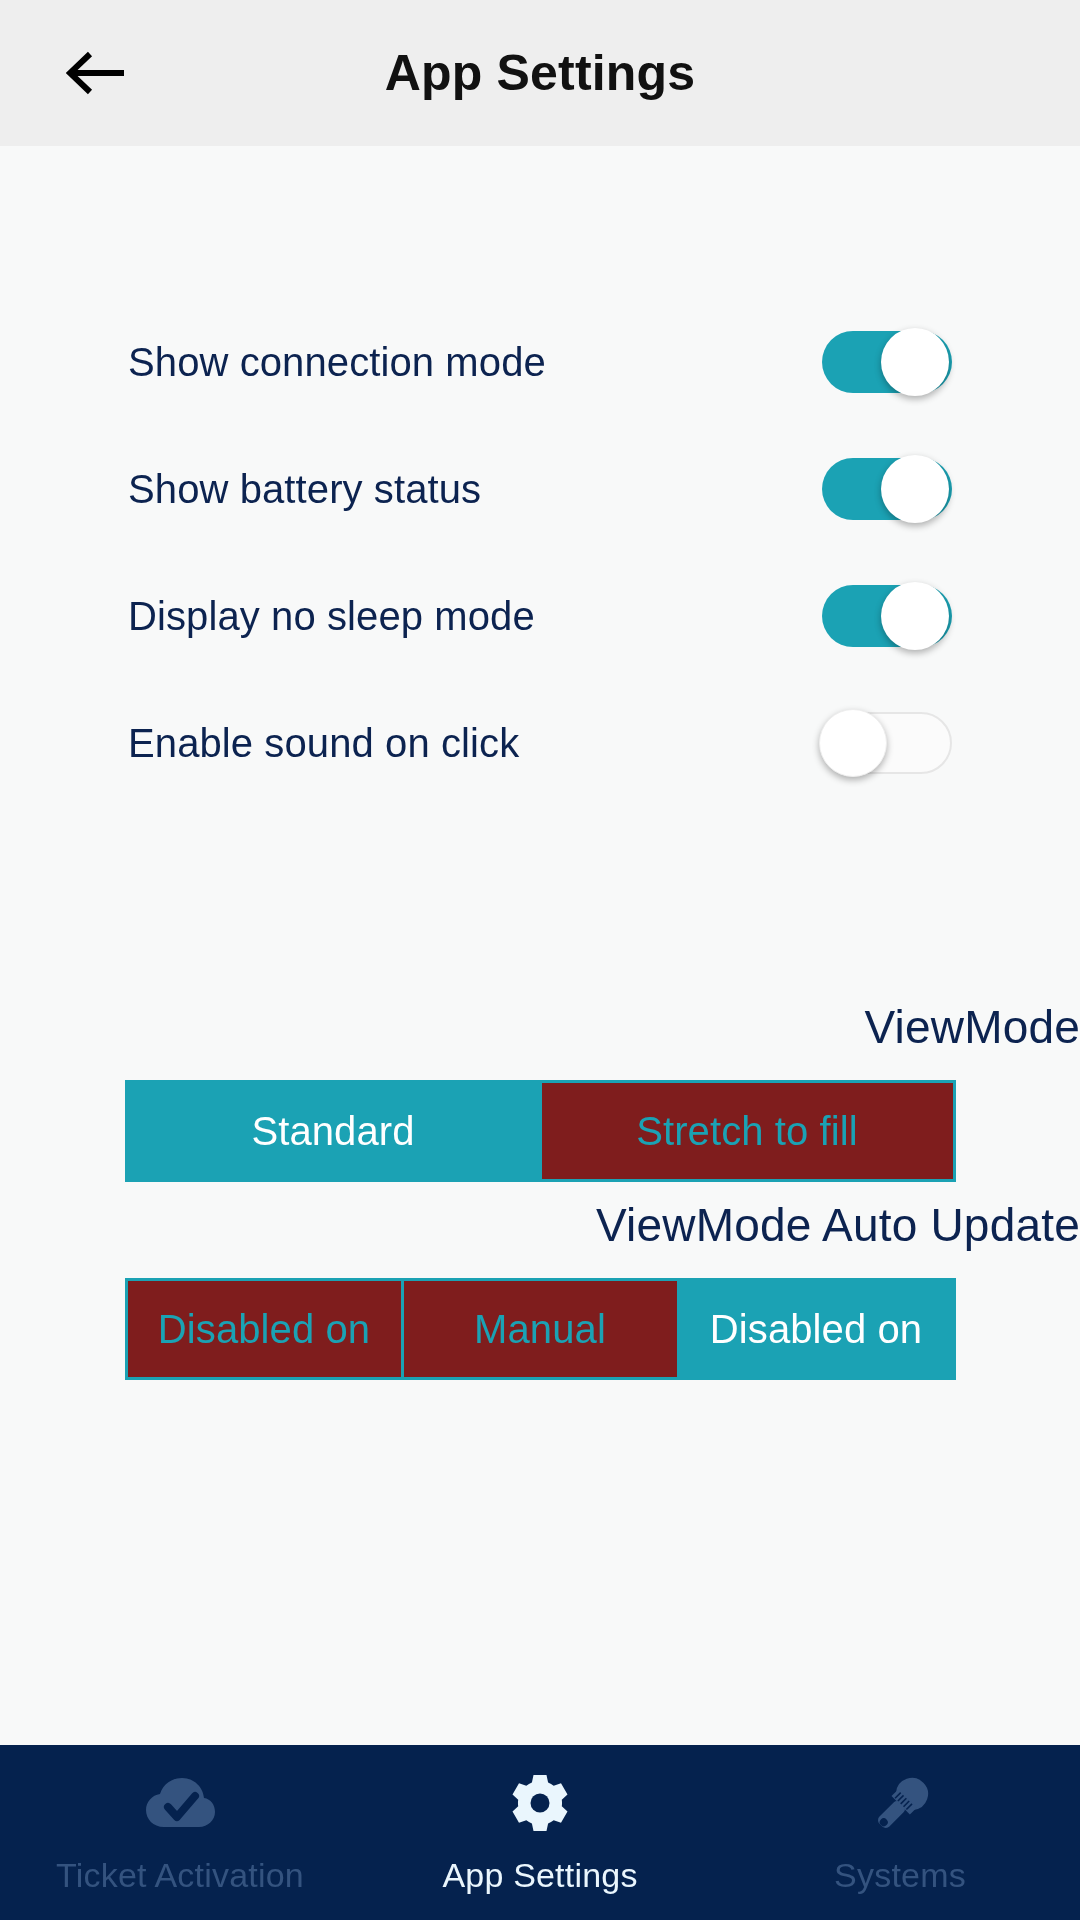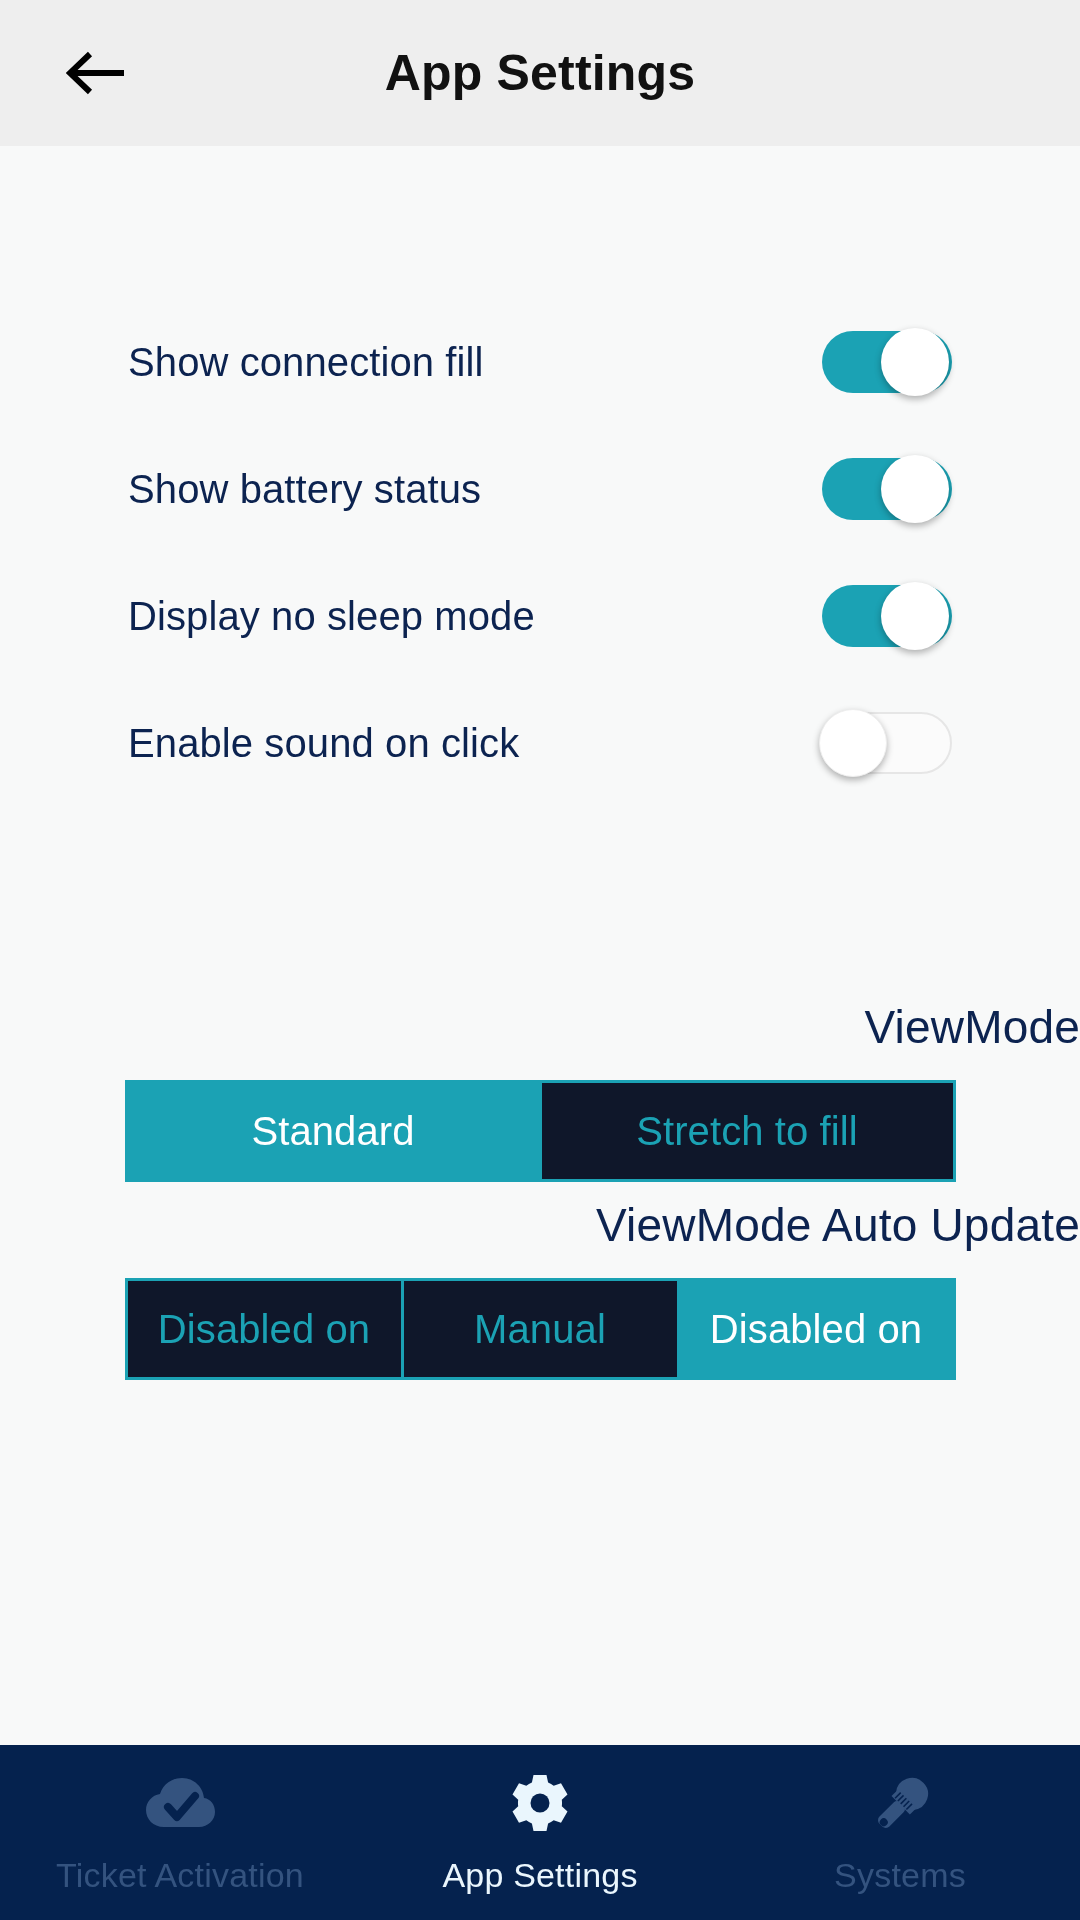--- a/index.html
+++ b/index.html
@@ -72,21 +72,21 @@
   .segmented {
     margin:26px auto 16px auto;
     width:831px; height:102px;
     display:flex;
     border:3px solid #1ba2b4;
   }
   .seg {
     flex:1 1 0; display:flex; align-items:center; justify-content:center;
     font-size:40px; cursor:pointer;
     border-right:3px solid #1ba2b4;
-    background:#0f172a; color:#1ba2b4;
+    background:#7f1d1d; color:#1ba2b4;
     letter-spacing:0.1px;
   }
   .seg:last-child { border-right:none; }
   .seg.active { background:#1ba2b4; color:#ffffff; }
 
   #viewmode-section { position:absolute; top:1000px; left:0; width:1080px; }
   #graphics-section { position:absolute; top:1198px; left:0; width:1080px; }
 
   
   .bottom-nav {
@@ -117,21 +117,21 @@
           <path d="M24 5 L4 24 L24 43" stroke="#000000" stroke-width="6" fill="none" stroke-linecap="butt" stroke-linejoin="miter"></path>
         </svg>
       </span>
     </div>
     <div class="appbar-title">App Settings</div>
   </div>
 
   <div class="settings-list">
 
     <div class="row">
-      <div class="row-label">Show connection fill</div>
+      <div class="row-label">Show connection mode</div>
       <div class="switch on">
         <div class="track"></div>
         <div class="thumb"></div>
       </div>
     </div>
 
     <div class="row">
       <div class="row-label">Show battery status</div>
       <div class="switch on">
         <div class="track"></div>

